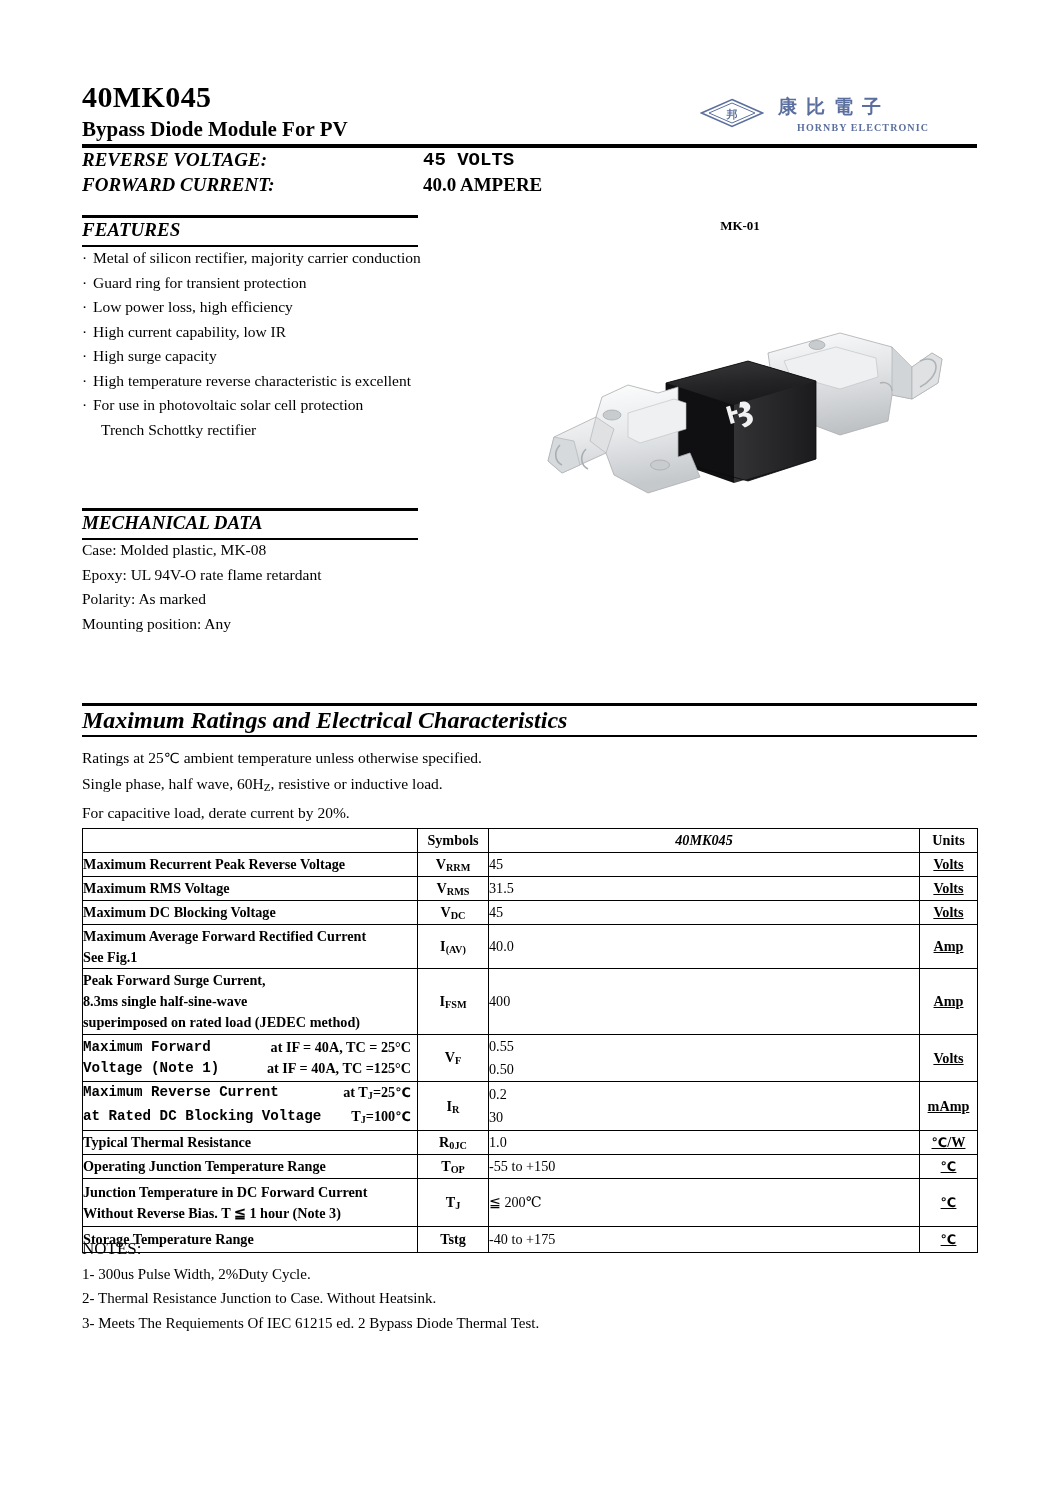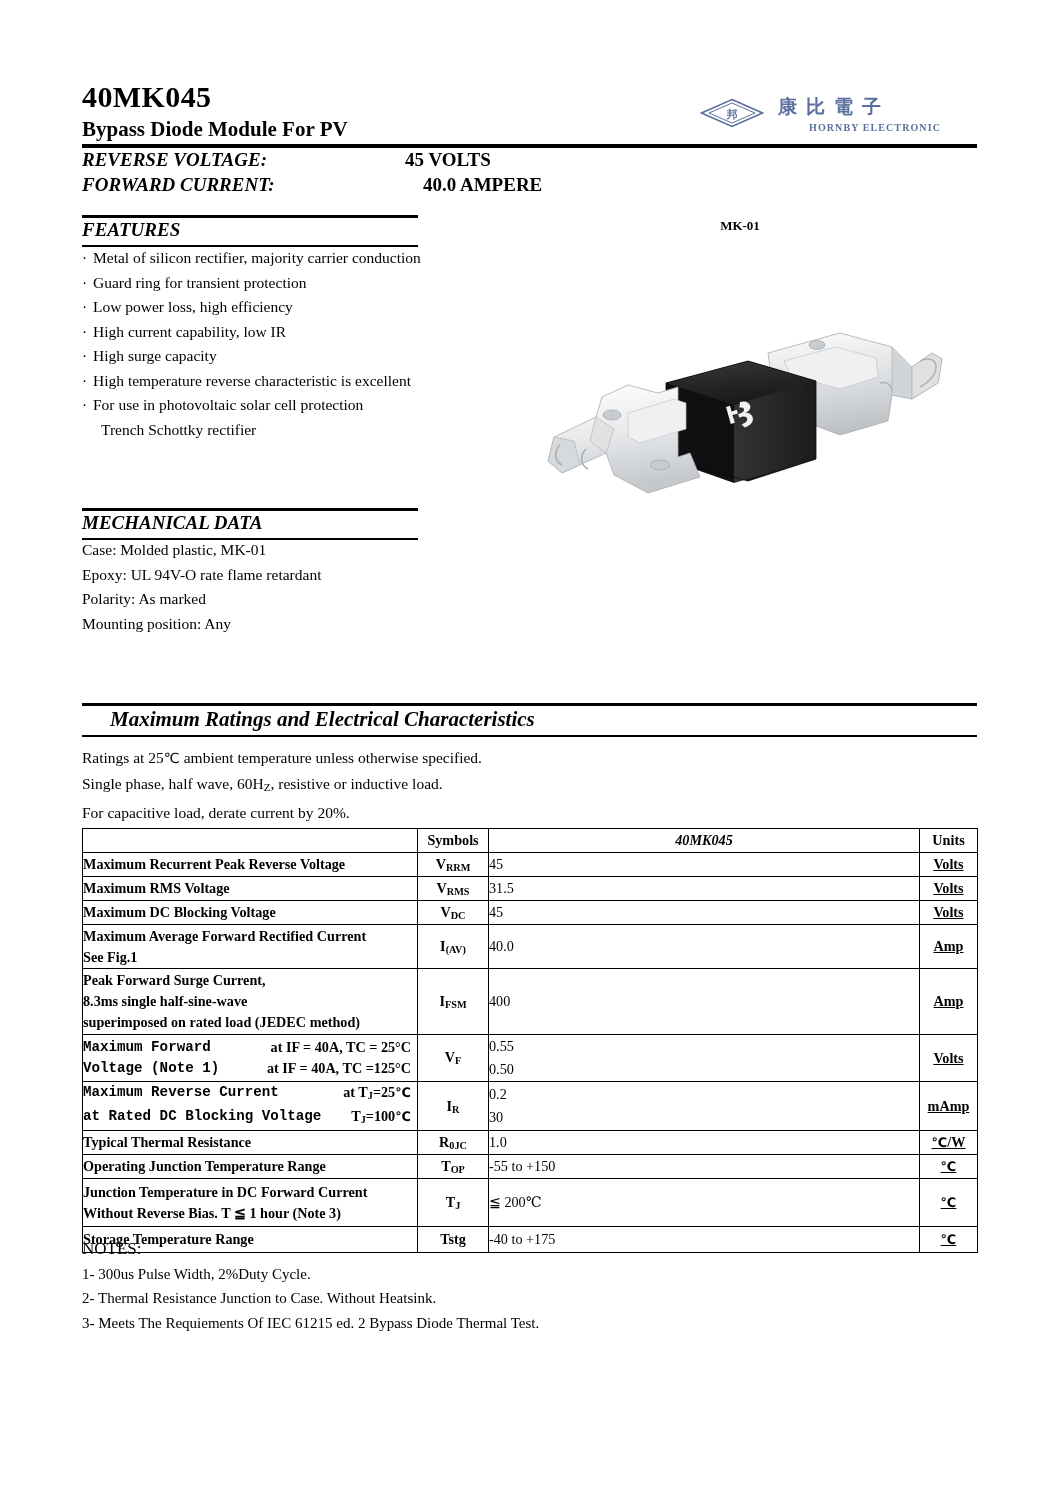--- a/index.html
+++ b/index.html
@@ -49,21 +49,21 @@
     font-size: 19px;
     font-style: italic;
     font-weight: bold;
   }
   .spec-value {
     position: absolute;
     font-size: 19px;
     font-weight: bold;
   }
   #rv-label { left: 82px; top: 149px; }
-  #rv-value { left: 405px; top: 149px; }
+  #rv-value { left: 423px; top: 149px; font-family: Liberation Mono, monospace; }
   #fc-label { left: 82px; top: 174px; }
   #fc-value { left: 423px; top: 174px; }
 
   
   .logo-block {
     position: absolute;
     left: 700px; top: 94px;
     width: 248px; height: 44px;
   }
   .logo-diamond {
@@ -77,21 +77,21 @@
     width: 170px;
     font-family: "DejaVu Sans", sans-serif;
     font-size: 19px;
     font-weight: bold;
     color: #5b6f9e;
     letter-spacing: 9px;
     white-space: nowrap;
   }
   .logo-en {
     position: absolute;
-    left: 92px; top: 28px;
+    left: 80px; top: 28px;
     width: 166px;
     text-align: center;
     font-family: "Liberation Serif", serif;
     font-size: 10px;
     font-weight: bold;
     color: #5b6f9e;
     letter-spacing: 1.1px;
     white-space: nowrap;
   }
 
@@ -115,21 +115,21 @@
 
   #feat-rule-top  { left: 82px; top: 215px; width: 336px; }
   #feat-head      { left: 82px; top: 219px; }
   #feat-rule-bot  { left: 82px; top: 245px; width: 336px; }
 
   #mech-rule-top  { left: 82px; top: 508px; width: 336px; }
   #mech-head      { left: 82px; top: 512px; }
   #mech-rule-bot  { left: 82px; top: 538px; width: 336px; }
 
   #max-rule-top   { left: 82px; top: 703px; width: 895px; }
-  #max-head       { left: 82px; top: 707px; font-size: 21px; margin-left: 28px; }
+  #max-head       { left: 82px; top: 707px; font-size: 24px; }
   #max-rule-bot   { left: 82px; top: 735px; width: 895px; }
 
   
   .text-list {
     position: absolute;
     font-size: 15.5px;
     line-height: 24.5px;
   }
   #feat-list { left: 82px; top: 246px; width: 400px; }
   #feat-list .li { white-space: nowrap; }
@@ -272,21 +272,21 @@
     <div class="li"><span class="bullet">·</span><span>High surge capacity</span></div>
     <div class="li"><span class="bullet">·</span><span>High temperature reverse characteristic is excellent</span></div>
     <div class="li"><span class="bullet">·</span><span>For use in photovoltaic solar cell protection</span></div>
     <div class="li cont">Trench Schottky rectifier</div>
   </div>
 
   <div class="sec-rule-top" id="mech-rule-top"></div>
   <div class="sec-head" id="mech-head">MECHANICAL DATA</div>
   <div class="sec-rule-bot" id="mech-rule-bot"></div>
   <div class="text-list" id="mech-list">
-    <div class="li">Case: Molded plastic, MK-01</div>
+    <div class="li">Case: Molded plastic, MK-08</div>
     <div class="li">Epoxy: UL 94V-O rate flame retardant</div>
     <div class="li">Polarity: As marked</div>
     <div class="li">Mounting position: Any</div>
   </div>
 
   <div id="mk-caption">MK-01</div>
 
   <svg id="product-photo" viewBox="0 0 410 210">
     <defs>
       <linearGradient id="metalA" x1="0" y1="0" x2="0.25" y2="1">

